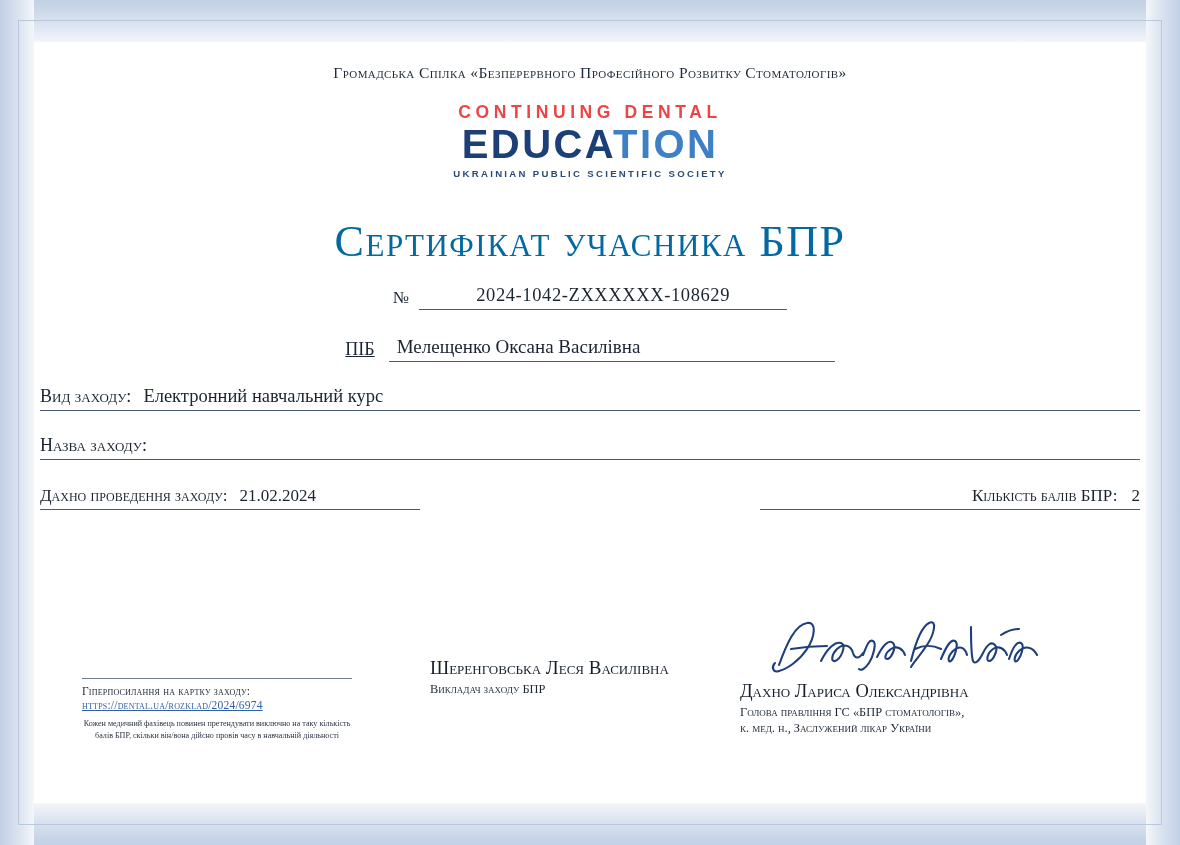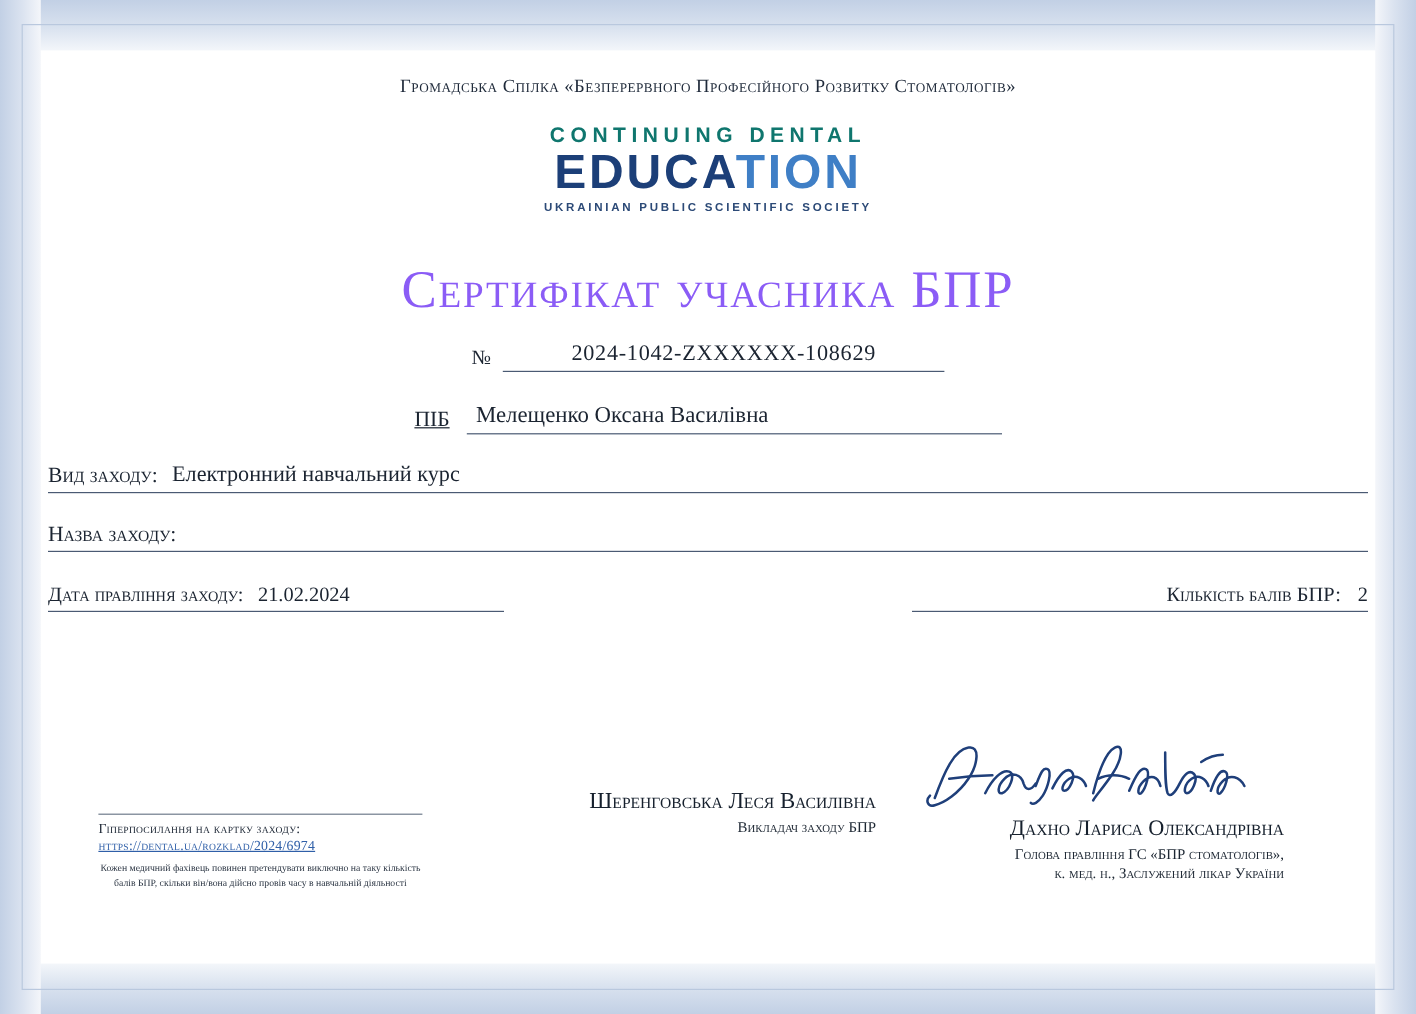--- a/index.html
+++ b/index.html
@@ -65,21 +65,21 @@
 
   .logo-block {
     margin-top: 22px;
     text-align: center;
     line-height: 1;
   }
   .logo-top {
     font-family: "Liberation Sans", sans-serif;
     font-size: 17.5px;
     letter-spacing: 4.6px;
-    color: #0f766e;
+    color: #ef4444;
     font-weight: 700;
   }
   .logo-mid {
     font-family: "Liberation Sans", sans-serif;
     font-size: 40px;
     letter-spacing: 2.4px;
     font-weight: 700;
     color: #1c3f78;
     margin-top: 2px;
   }
@@ -93,21 +93,21 @@
     margin-top: 5px;
   }
 
   
   .cert-title {
     margin-top: 38px;
     text-align: center;
     font-variant: small-caps;
     font-size: 44px;
     letter-spacing: 1.5px;
-    color: #8b5cf6;
+    color: #0369a1;
   }
 
   
   .number-row {
     margin-top: 18px;
     display: flex;
     justify-content: center;
     align-items: flex-end;
   }
   .number-row .lbl {
@@ -284,21 +284,21 @@
     margin-top: 7px;
     font-size: 8.1px;
     line-height: 1.45;
     color: #2a3442;
     text-align: center;
   }
 
   
   .sig {
     position: absolute;
-    text-align: right;
+    text-align: left;
   }
   .sig.teacher { left: 390px; top: 112px; width: 300px; }
   .sig.head { left: 700px; top: 70px; width: 330px; }
 
   .sig-name {
     font-variant: small-caps;
     font-size: 19px;
     color: #16202d;
     white-space: nowrap;
   }
@@ -359,21 +359,21 @@
       <div class="val">Електронний навчальний курс</div>
     </div>
 
     <div class="field-row">
       <div class="lbl">Назва заходу:</div>
     </div>
 
 
     <div class="dual-row">
       <div class="dual-cell left">
-        <div class="lbl">Дата правління заходу:</div>
+        <div class="lbl">Дахно проведення заходу:</div>
         <div class="val">21.02.2024</div>
       </div>
       <div class="dual-cell right">
         <div class="lbl">Кількість балів БПР:</div>
         <div class="val">2</div>
       </div>
     </div>
 
     <div class="footer">
 

